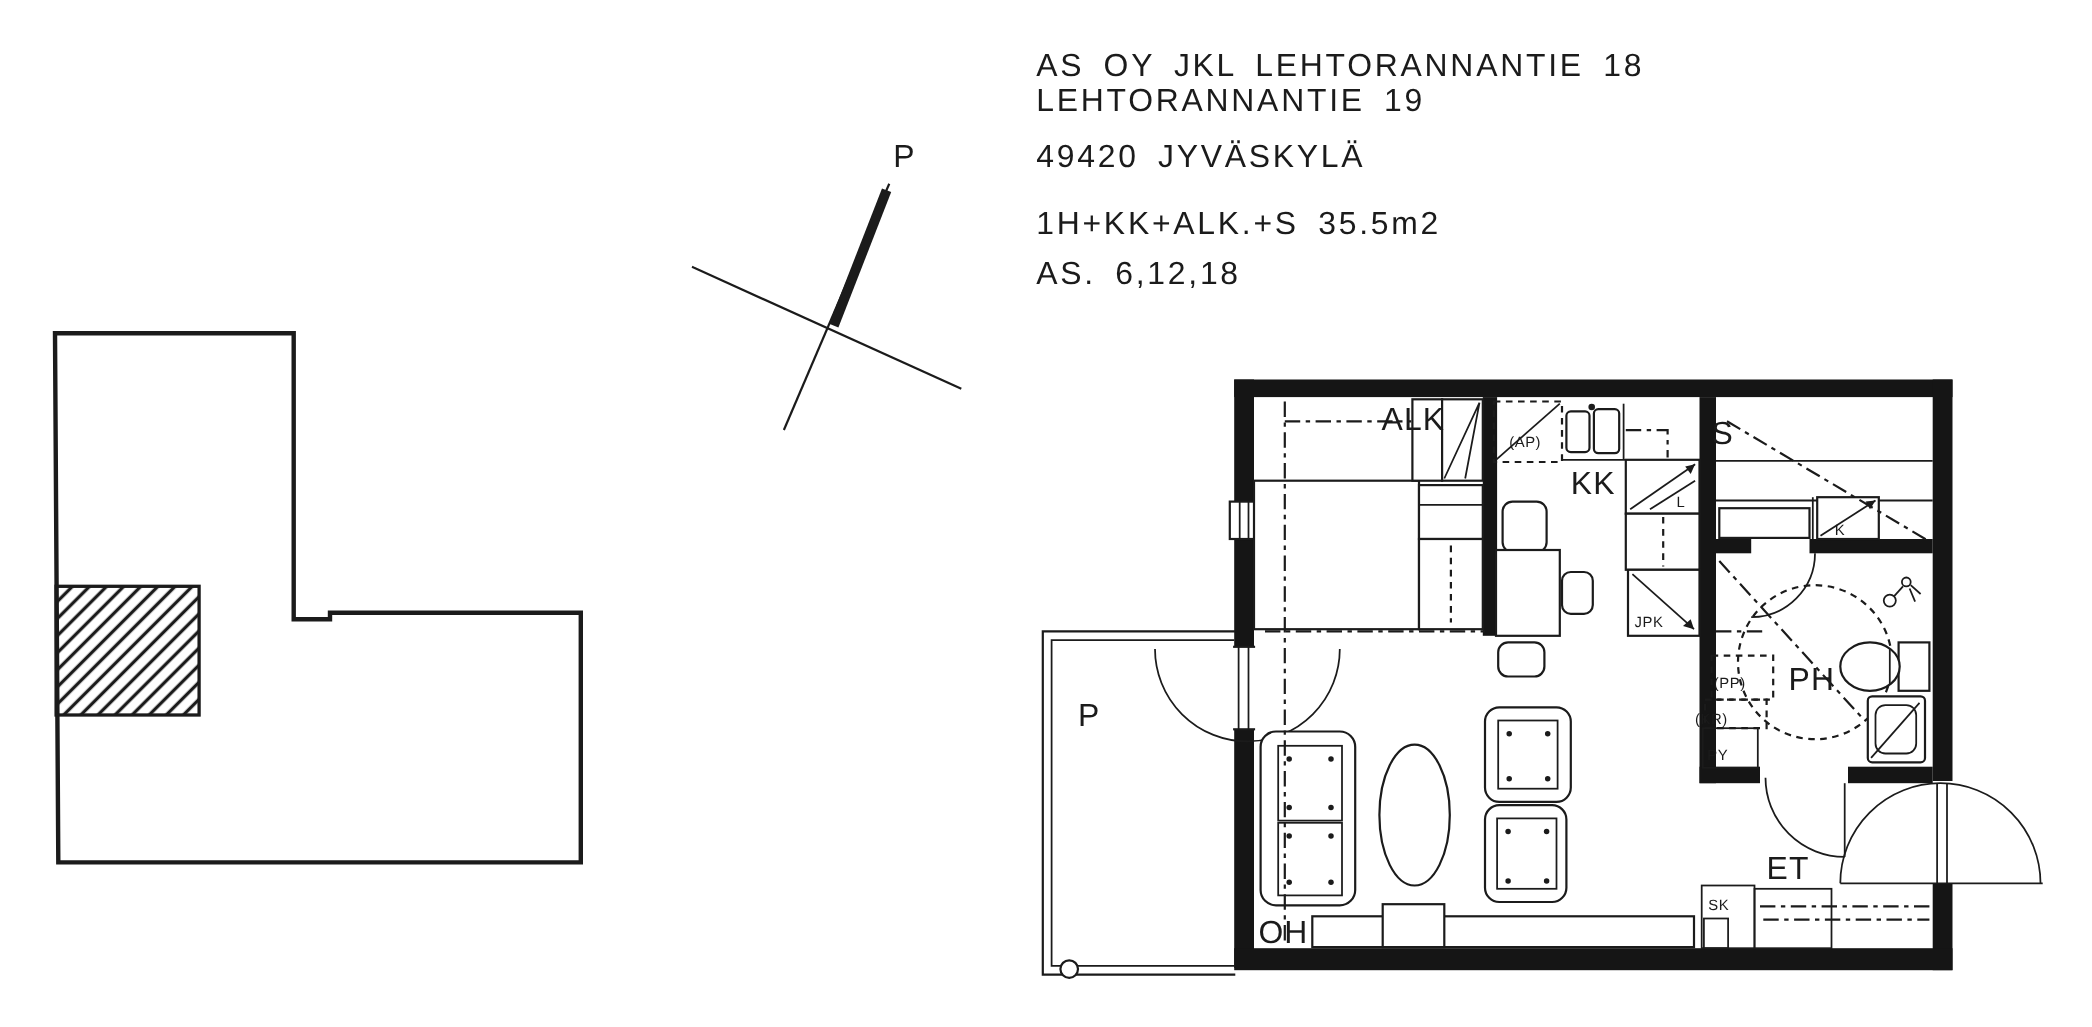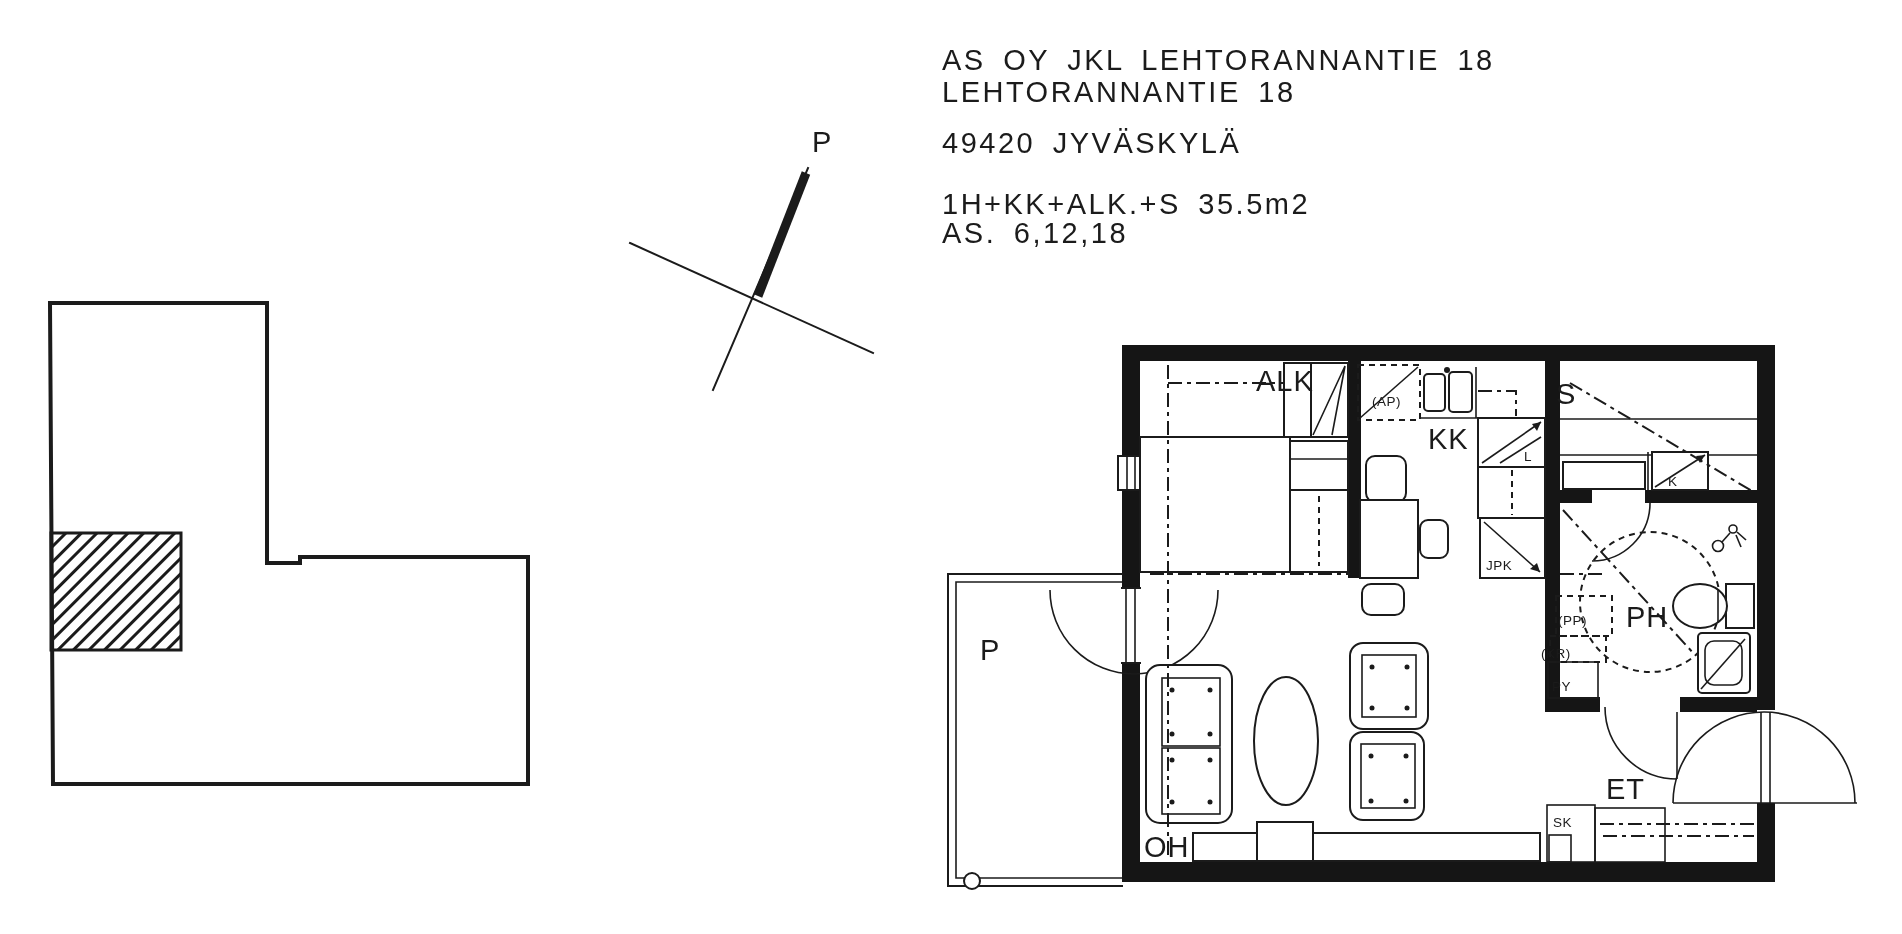--- a/index.html
+++ b/index.html
@@ -4,41 +4,41 @@
 <style>
   html,body{margin:0;padding:0;background:#fff;}
   .canvas{position:relative;width:1902px;height:934px;background:#ffffff;overflow:hidden;
           font-family:"Liberation Sans",sans-serif;color:#161616;}
   .hdr{position:absolute;left:942px;top:0;width:620px;}
   .hdr div{position:absolute;white-space:nowrap;font-size:29px;letter-spacing:2.5px;word-spacing:7px;color:#1b1b1b;}
   .h1{top:24px;margin-top:20px;}
   .h2{top:76px;}
   .h3{top:127px;}
   .h4{top:188px;}
-  .h5{top:217px;text-align:right;}
+  .h5{top:233px;text-align:right;}
   svg{position:absolute;left:0;top:0;}
   svg text{font-family:"Liberation Sans",sans-serif;fill:#1b1b1b;letter-spacing:1px;}
   .room-lbl{font-size:29px;}
   .fix-lbl{font-size:13.5px;letter-spacing:0.5px;}
   .ln{stroke:#1b1b1b;stroke-width:2;fill:none;stroke-linecap:square;}
   .lnthin{stroke:#1b1b1b;stroke-width:1.6;fill:none;}
   .wall{fill:#151515;stroke:none;}
   .furn{stroke:#1b1b1b;stroke-width:2;fill:#ffffff;}
   .dashdot{stroke:#1b1b1b;stroke-width:2;fill:none;stroke-dasharray:14 5 4 5;}
   .dashed{stroke:#1b1b1b;stroke-width:2;fill:none;stroke-dasharray:6 5;}
   .dot{fill:#1b1b1b;stroke:none;}
 </style>
 </head>
 <body>
 
 <div class="canvas">
 
   <div class="hdr">
     <div class="h1">AS OY JKL LEHTORANNANTIE 18</div>
-    <div class="h2">LEHTORANNANTIE 18</div>
+    <div class="h2">LEHTORANNANTIE 19</div>
     <div class="h3">49420 JYVÄSKYLÄ</div>
     <div class="h4">1H+KK+ALK.+S 35.5m2</div>
     <div class="h5">AS. 6,12,18</div>
   </div>
 
   <svg width="1902" height="934" viewBox="0 0 1902 934">
     <defs>
       <pattern id="hatch" width="11" height="11" patternUnits="userSpaceOnUse" patternTransform="rotate(-45)">
         <line x1="0" y1="5.5" x2="11" y2="5.5" stroke="#1b1b1b" stroke-width="3"></line>
       </pattern>

